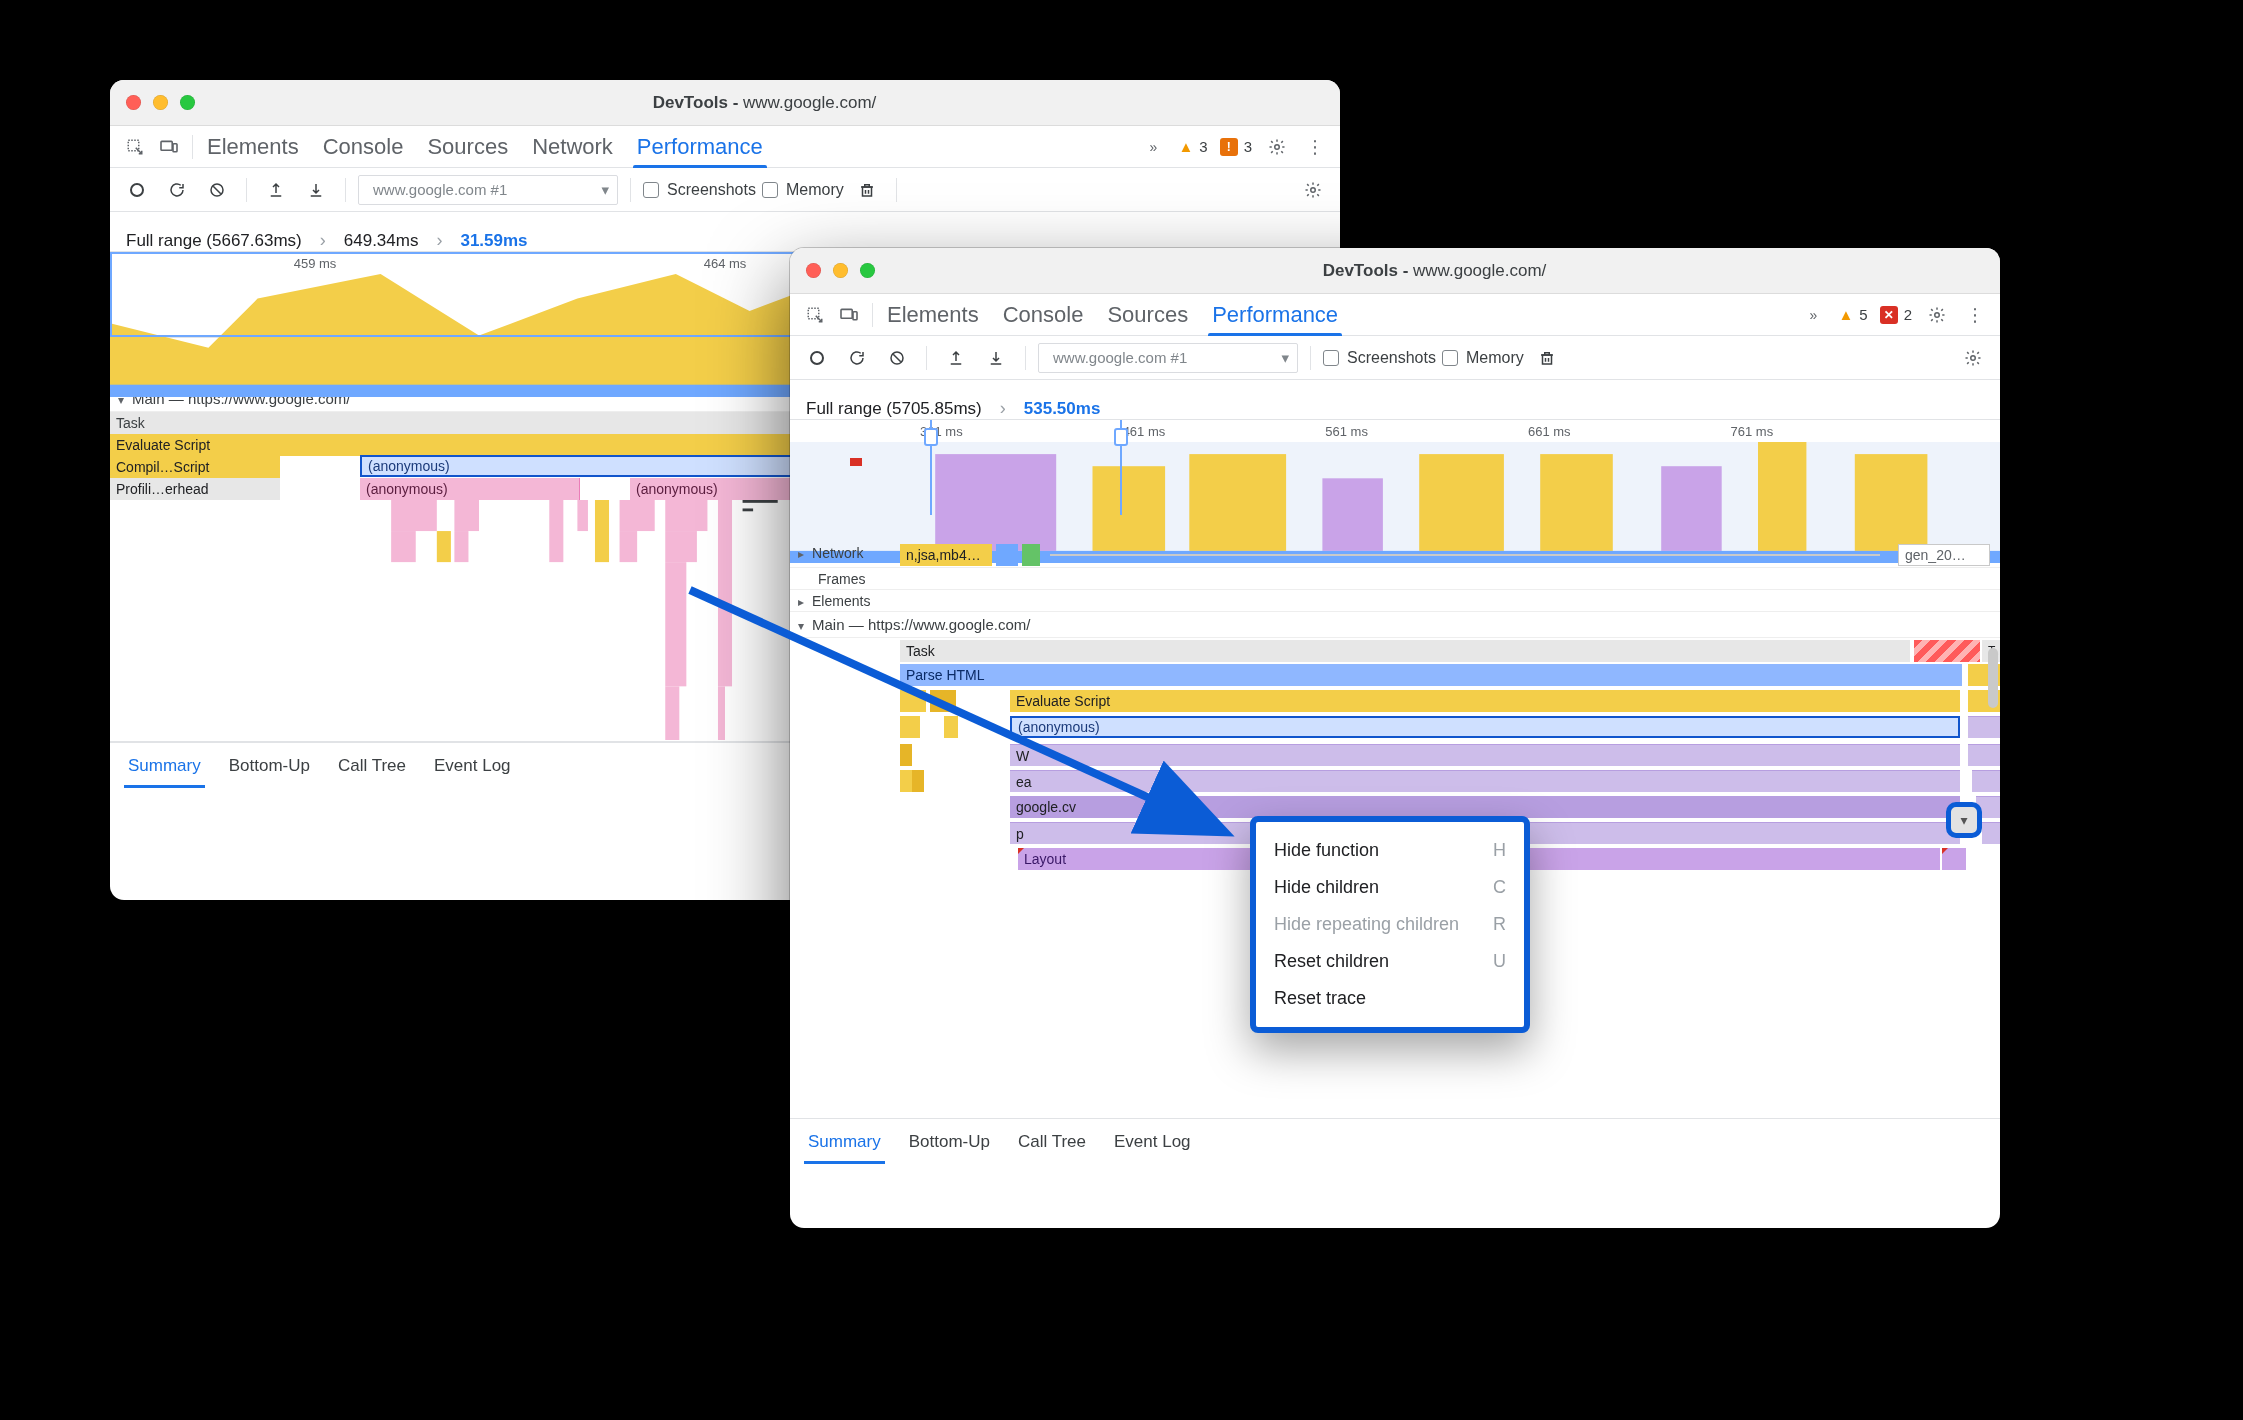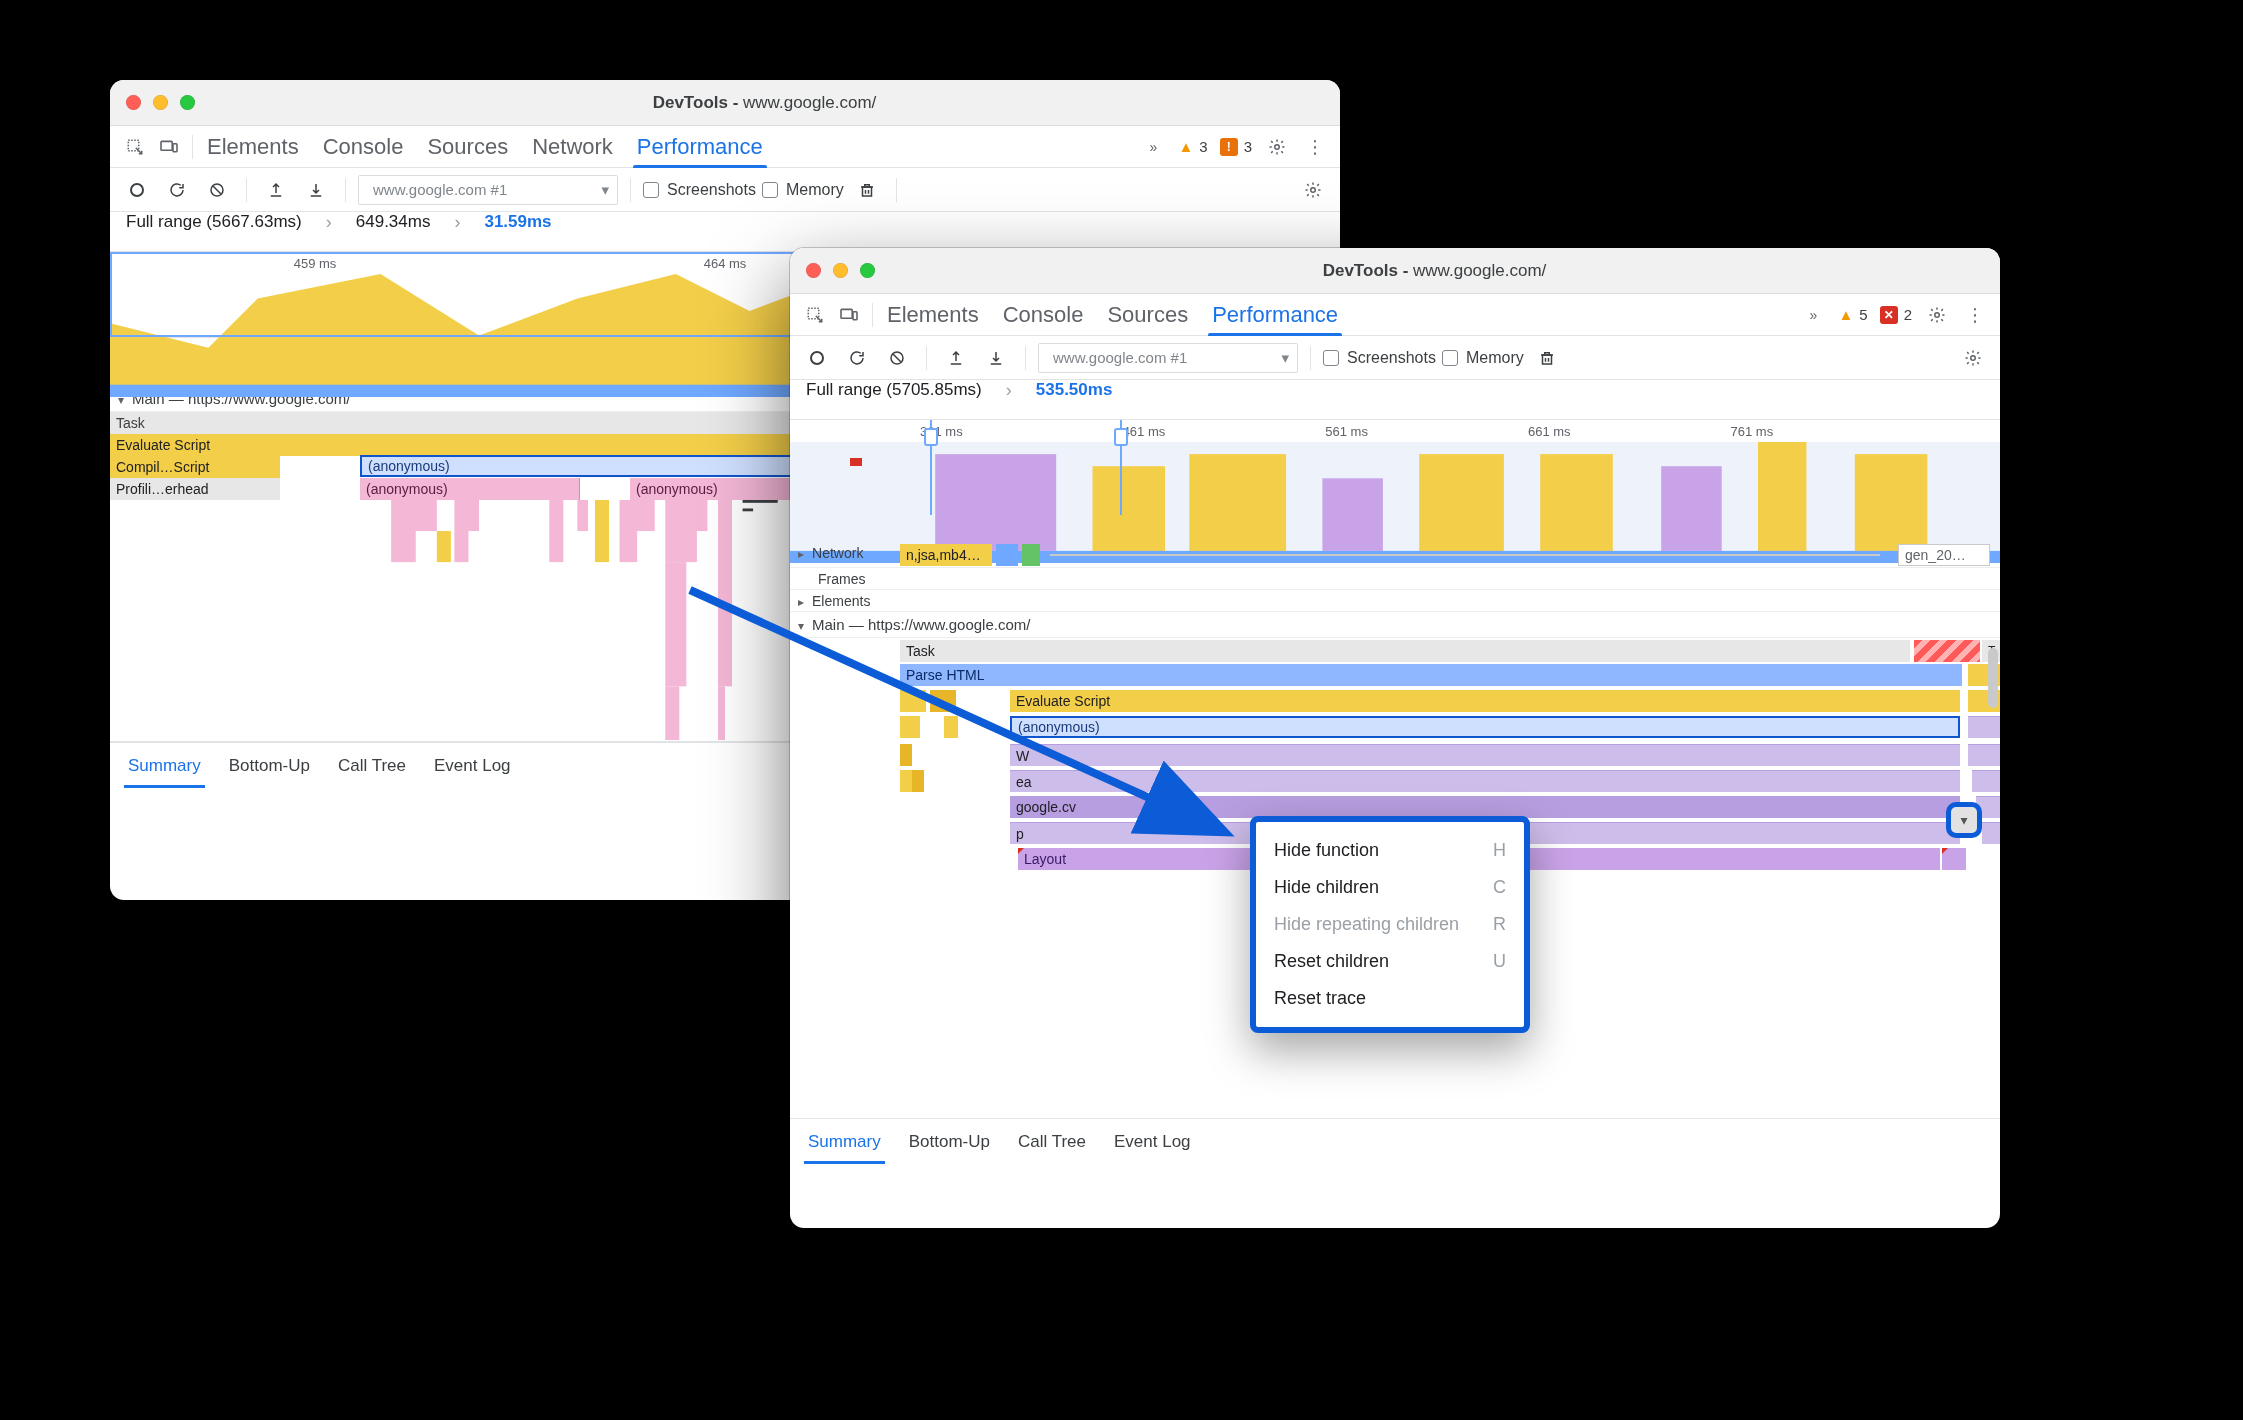--- a/index.html
+++ b/index.html
@@ -111,21 +111,21 @@
   .toolbar .dd {
     display:flex; align-items:center; gap:10px;
     border:1px solid #dadce0; border-radius:2px;
     height:30px; padding: 0 8px 0 14px; color:#80868b; font-size:15px;
     min-width: 260px;
   }
   .toolbar .dd .chev { margin-left:auto; }
   .chk { display:inline-flex; align-items:center; gap:8px; color:#3c4043; font-size:16px;}
   .chk .box { width:16px; height:16px; border:1.5px solid #80868b; border-radius:3px; display:inline-block;}
   .breadcrumb {
-    height: 40px; display:flex; align-items:flex-start; gap: 24px; padding: 0 16px; font-size:17px;
+    height: 40px; display:flex; align-items:flex-end; gap: 18px; padding: 0 16px; font-size:17px;
     border-bottom: 1px solid var(--toolbar-border);
   }
   .breadcrumb .cur { color: var(--blue); font-weight:600;}
   .breadcrumb .chev { color:#9aa0a6; font-size:18px; }
   .overview {
     position: relative; height: 86px; border-bottom: 1px solid var(--toolbar-border);
     background: #fff;
   }
   .overview .ticks { position:absolute; top:4px; left:0; right:0; display:flex; justify-content:space-around; font-size:13px; color:#5f6368;}
   .ov-art { position:absolute; left:0; right:0; top:22px; bottom:0; }

